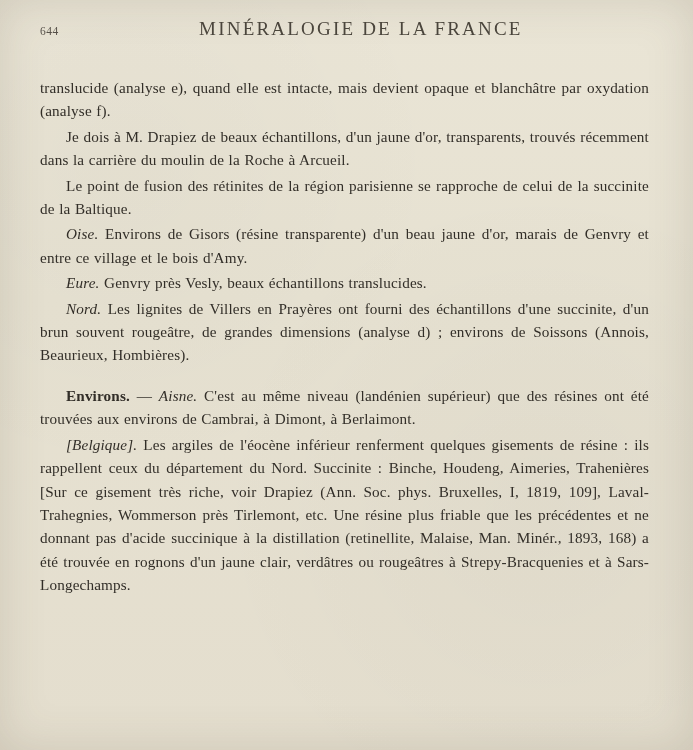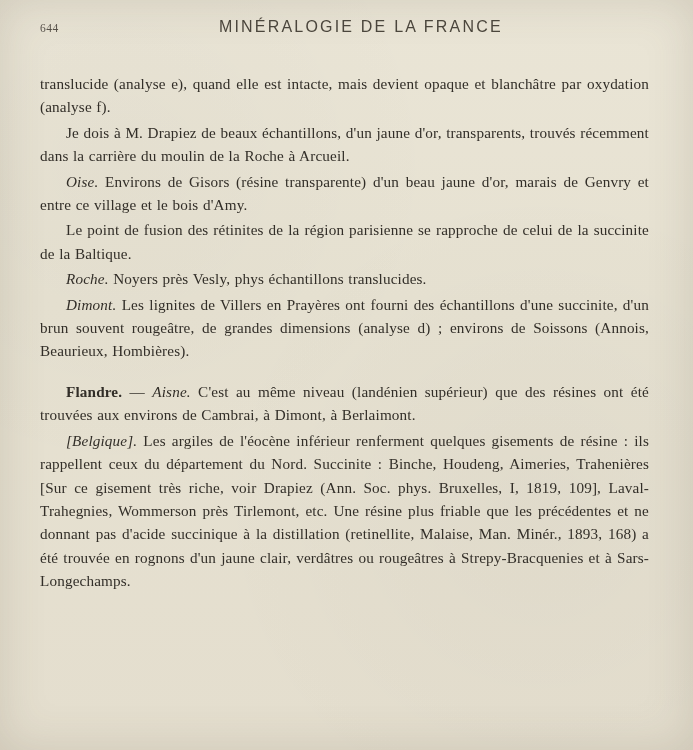--- a/index.html
+++ b/index.html
@@ -47,26 +47,26 @@
   }
   .folio {
     font-size: 11.5px;
     letter-spacing: 0.5px;
     color: #57514a;
     font-family: "Liberation Serif", serif;
   }
   .head-title {
     flex: 1;
     text-align: center;
-    font-size: 16px;
+    font-size: 19px;
     letter-spacing: 2.2px;
     color: #4b463d;
     text-transform: uppercase;
     margin-right: 26px;
-    font-family: Liberation Sans, sans-serif;
+    font-family: Liberation Serif, serif;
   }
   p {
     margin: 0 0 2px 0;
     font-size: 15.2px;
     line-height: 23.4px;
     text-align: justify;
     text-justify: inter-word;
     letter-spacing: 0.15px;
     color: #322e28;
     word-spacing: 0.6px;
@@ -92,29 +92,29 @@
 
     <div class="running-head">
       <span class="folio">644</span>
       <span class="head-title">MINÉRALOGIE DE LA FRANCE</span>
     </div>
 
     <p class="noindent"><span>translucide (analyse e), quand elle est intacte, mais devient opaque et blanchâtre par oxydation (analyse f).</span></p>
 
     <p class="indent"><span>Je dois à M. Drapiez de beaux échantillons, d'un jaune d'or, transparents, trouvés récemment dans la carrière du moulin de la Roche à Arcueil.</span></p>
 
+    <p class="indent"><span>Le point de fusion des rétinites de la région parisienne se rapproche de celui de la succinite de la Baltique.</span></p>
+
     <p class="indent"><span class="it">Oise.</span><span> Environs de Gisors (résine transparente) d'un beau jaune d'or, marais de Genvry et entre ce village et le bois d'Amy.</span></p>
 
-    <p class="indent"><span>Le point de fusion des rétinites de la région parisienne se rapproche de celui de la succinite de la Baltique.</span></p>
 
+    <p class="indent"><span class="it">Eure.</span><span> Genvry près Vesly, beaux échantillons translucides.</span></p>
 
-    <p class="indent"><span class="it">Roche.</span><span> Noyers près Vesly, phys échantillons translucides.</span></p>
-
-    <p class="indent"><span class="it">Dimont.</span><span> Les lignites de Villers en Prayères ont fourni des échantillons d'une succinite, d'un brun souvent rougeâtre, de grandes dimensions (analyse d) ; environs de Soissons (Annois, Beaurieux, Hombières).</span></p>
+    <p class="indent"><span class="it">Nord.</span><span> Les lignites de Villers en Prayères ont fourni des échantillons d'une succinite, d'un brun souvent rougeâtre, de grandes dimensions (analyse d) ; environs de Soissons (Annois, Beaurieux, Hombières).</span></p>
 
     <div class="gap"></div>
 
-    <p class="indent"><span class="bold">Flandre.</span><span> — </span><span class="it">Aisne.</span><span> C'est au même niveau (landénien supérieur) que des résines ont été trouvées aux environs de Cambrai, à Dimont, à Berlaimont.</span></p>
+    <p class="indent"><span class="bold">Environs.</span><span> — </span><span class="it">Aisne.</span><span> C'est au même niveau (landénien supérieur) que des résines ont été trouvées aux environs de Cambrai, à Dimont, à Berlaimont.</span></p>
 
     <p class="indent"><span class="it">[Belgique].</span><span> Les argiles de l'éocène inférieur renferment quelques gisements de résine : ils rappellent ceux du département du Nord. Succinite : Binche, Houdeng, Aimeries, Trahenières [Sur ce gisement très riche, voir Drapiez (Ann. Soc. phys. Bruxelles, I, 1819, 109], Laval-Trahegnies, Wommerson près Tirlemont, etc. Une résine plus friable que les précédentes et ne donnant pas d'acide succinique à la distillation (retinellite, Malaise, Man. Minér., 1893, 168) a été trouvée en rognons d'un jaune clair, verdâtres ou rougeâtres à Strepy-Bracquenies et à Sars-Longechamps.</span></p>
 
   </div>
 </div>
 
 </body></html>

